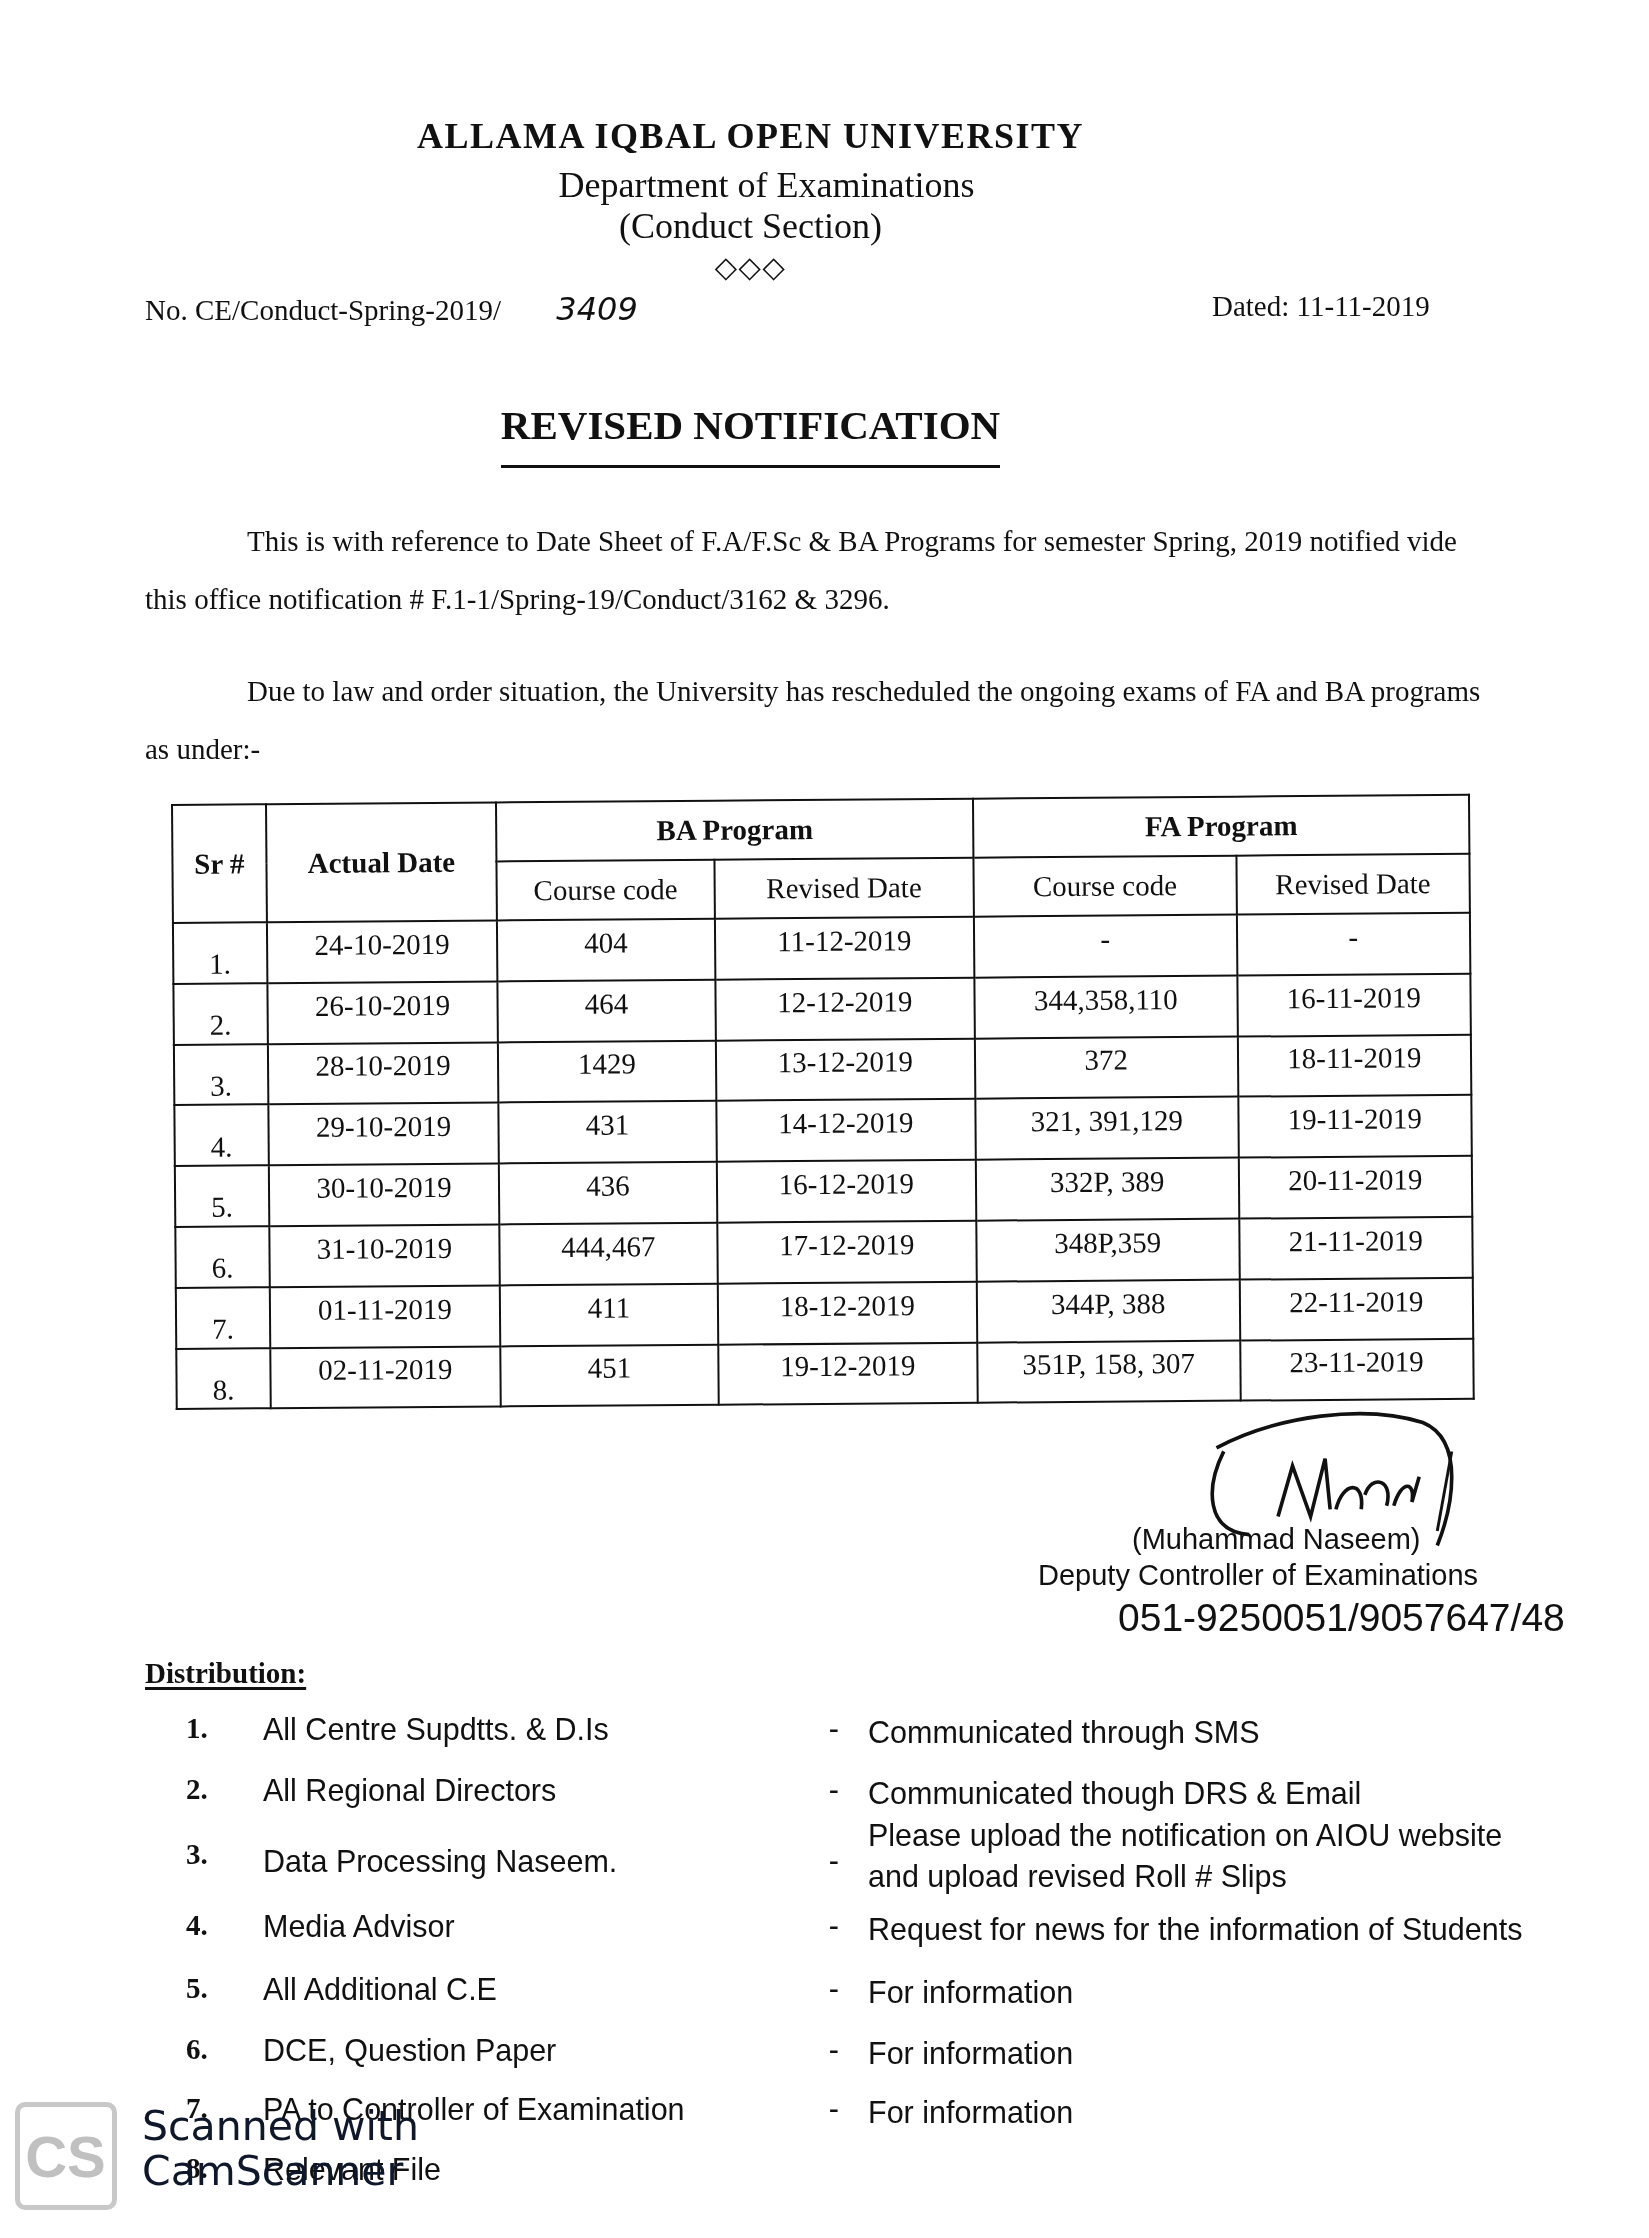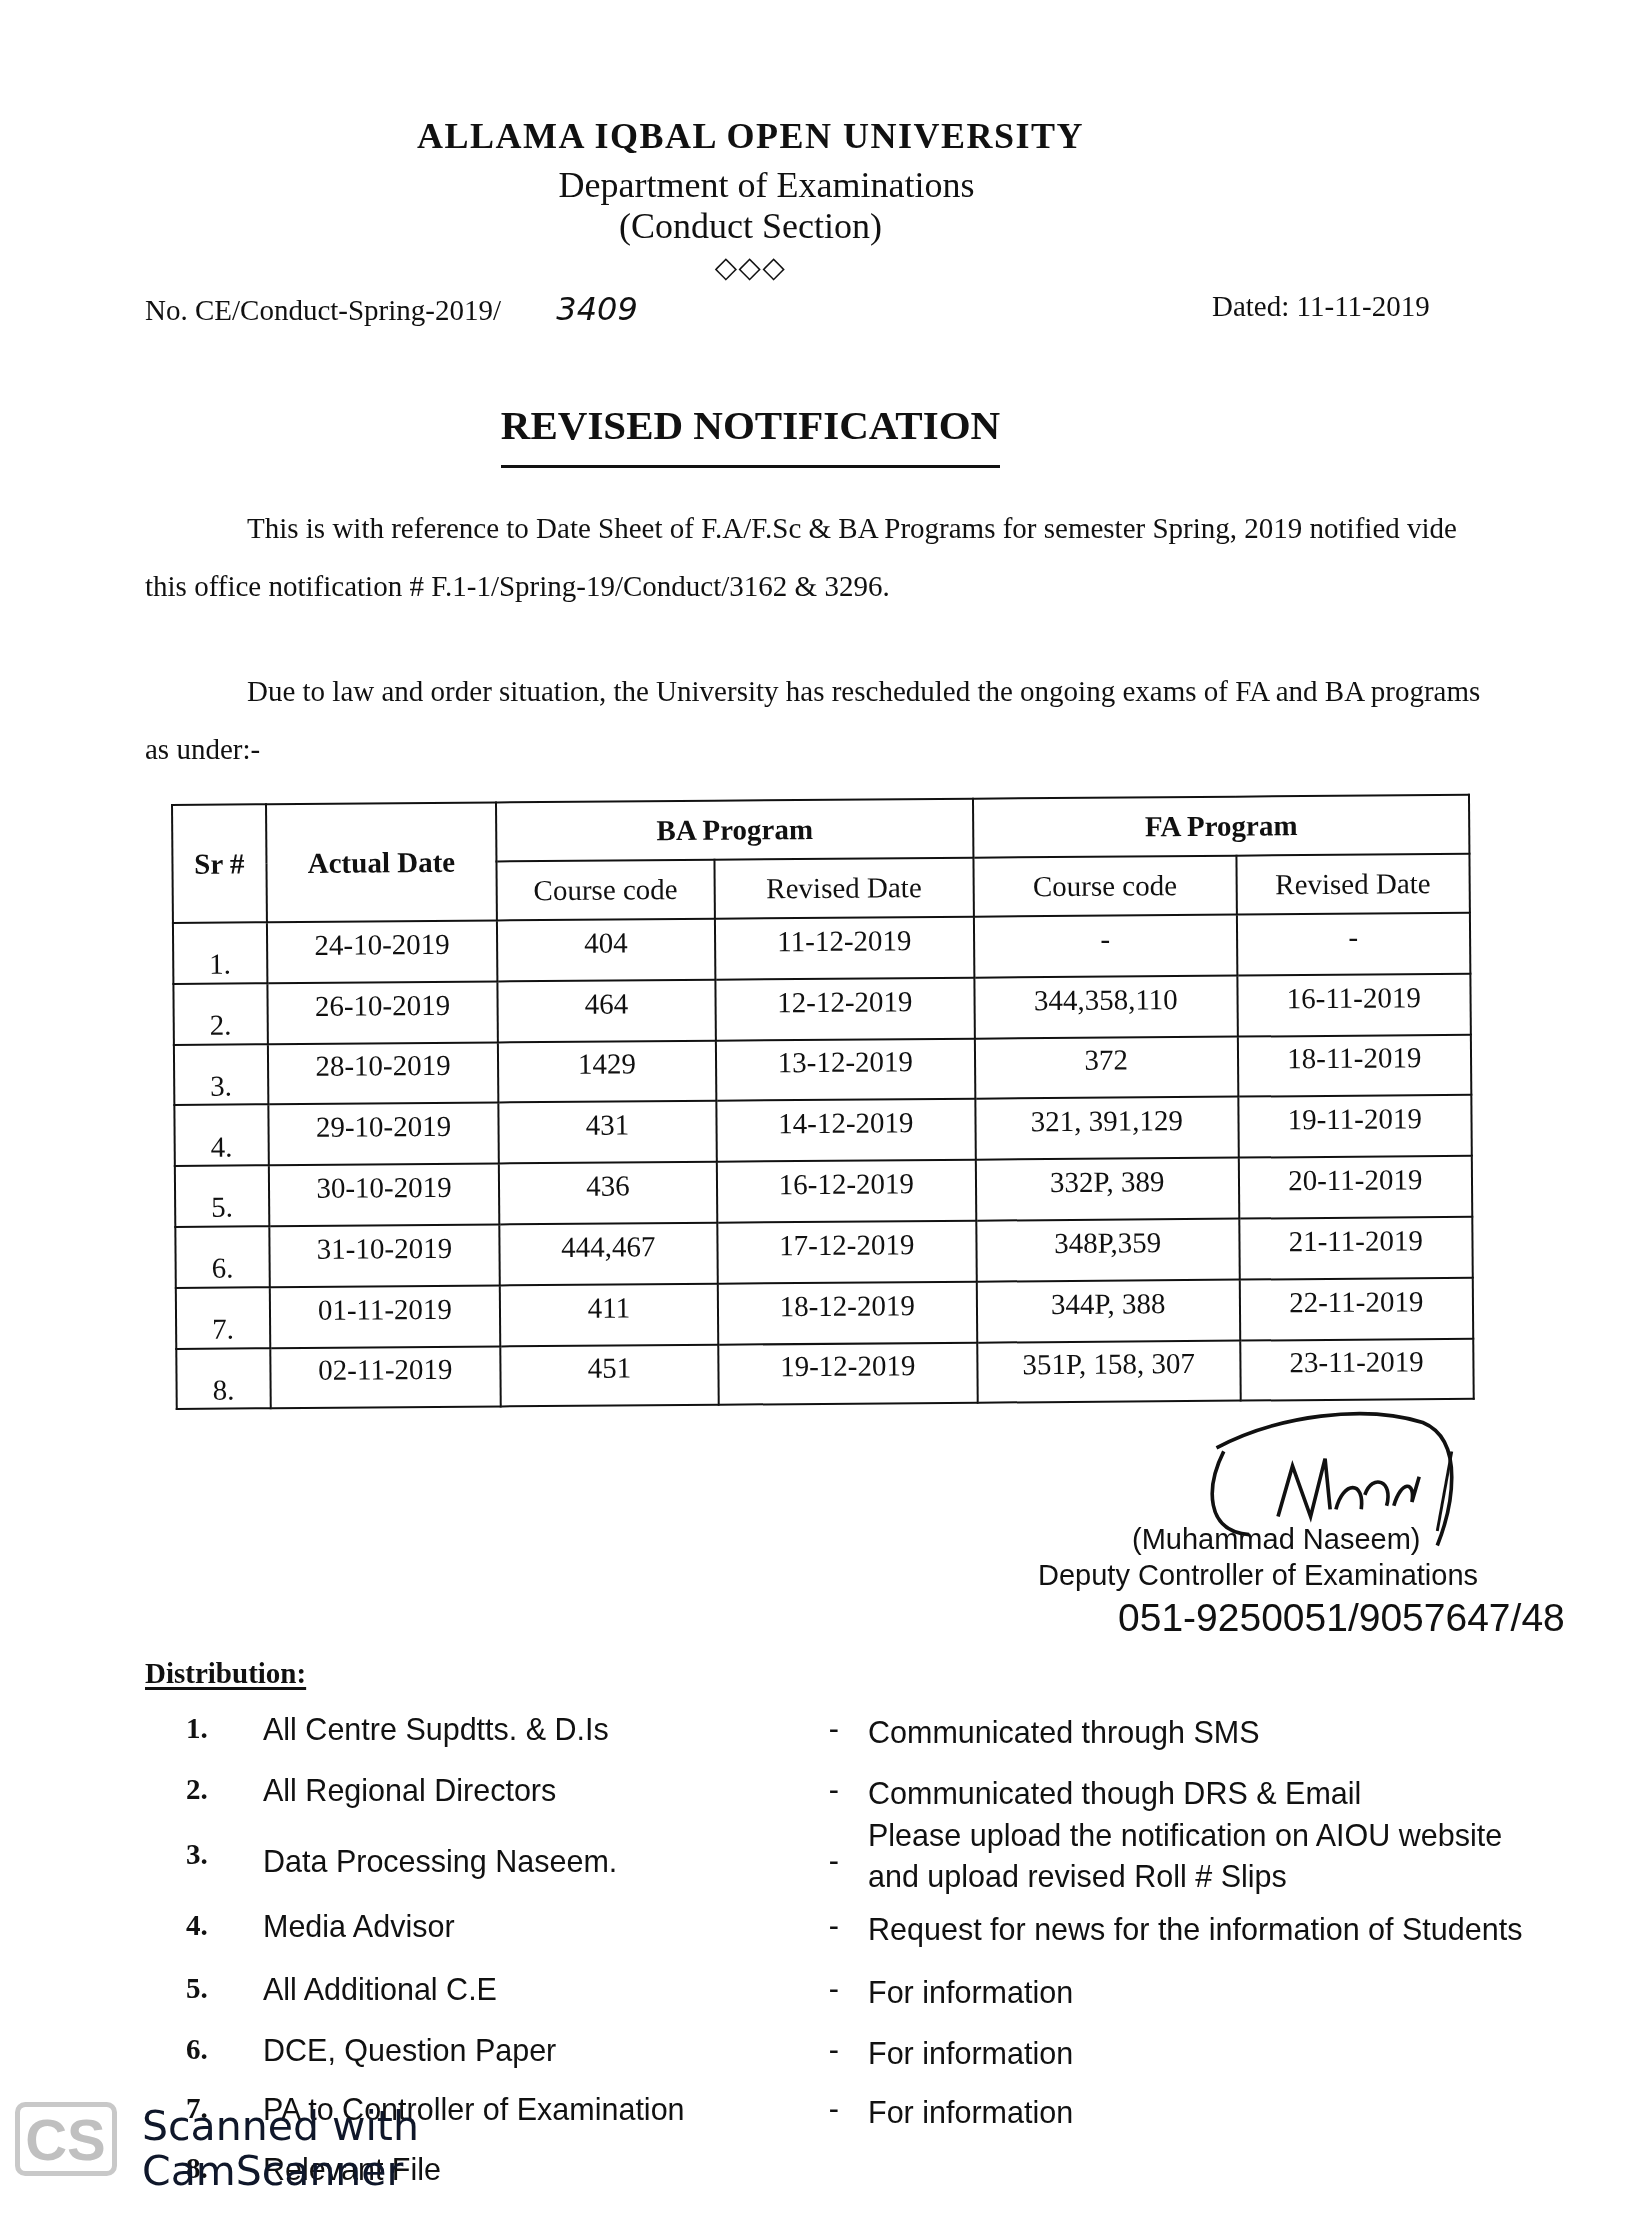--- a/index.html
+++ b/index.html
@@ -12,21 +12,21 @@
   .uni { top: 115px; font-size: 36px; font-weight: bold; letter-spacing: 1.5px; }
   .dept { top: 164px; font-size: 36px; margin-left: 16px; }
   .sect { top: 205px; font-size: 36px; }
   .orn { top: 250px; font-size: 29px; letter-spacing: 1.5px; }
   .ref { top: 290px; left: 145px; font-size: 29px; }
   .ref .hand { font-family: "DejaVu Sans", sans-serif; font-style: italic; font-size: 32px; margin-left: 48px; }
   .dated { top: 290px; left: 1212px; font-size: 29px; }
   .title { top: 401px; font-size: 41px; font-weight: bold; }
   .title span { border-bottom: 3.6px solid #111; padding-bottom: 17px; }
   .para { left: 145px; width: 1350px; font-size: 29px; line-height: 58px; text-indent: 102px; }
-  .p1 { top: 499px; }
+  .p1 { top: 512px; }
   .p2 { top: 662px; }
 
   table.sheet {
     position: absolute; top: 804px; left: 171px; width: 1299px;
     border-collapse: collapse; font-size: 29px;
     transform: rotate(-0.45deg); transform-origin: left top;
   }
   table.sheet th, table.sheet td {
     border: 2.2px solid #111; text-align: center; padding: 0 4.4px;
   }
@@ -42,21 +42,21 @@
   .sig-phone { top: 1596px; left: 1118px; font-size: 39px; font-family: "Liberation Sans", sans-serif; }
 
   .dist-h { top: 1657px; left: 145px; font-size: 29px; font-weight: bold; text-decoration: underline; text-decoration-thickness: 2.9px; text-underline-offset: 4.4px; }
   .dist-row { left: 0; width: 1649px; height: 58px; }
   .dist-num { position: absolute; left: 186px; font-size: 29px; font-weight: bold; }
   .dist-recip { position: absolute; left: 263px; font-size: 30.5px; font-family: "Liberation Sans", sans-serif; }
   .dist-dash { position: absolute; left: 829px; font-size: 29px; font-weight: bold; }
   .dist-action { position: absolute; left: 868px; width: 726px; font-size: 30.5px; font-family: "Liberation Sans", sans-serif; line-height: 41px; }
 
   .cs-logo {
-    left: 14.5px; top: 2102px; width: 102px; height: 74px; border: 5.8px solid #c8c8c8; border-radius: 10.2px;
+    left: 14.5px; top: 2102px; width: 102px; height: 108px; border: 5.8px solid #c8c8c8; border-radius: 10.2px;
     color: #c0c0c0; font-family: "Liberation Sans", sans-serif; font-weight: bold; font-size: 58px;
     display: flex; align-items: center; justify-content: center; box-sizing: border-box;
   }
   .cs-text { left: 142px; top: 2104px; color: #0f172a; font-family: "DejaVu Sans", sans-serif; font-size: 41px; line-height: 45px; }
 </style>
 </head>
 <body>
 
 <div class="abs center uni">ALLAMA IQBAL OPEN UNIVERSITY</div>
 <div class="abs center dept">Department of Examinations</div>

